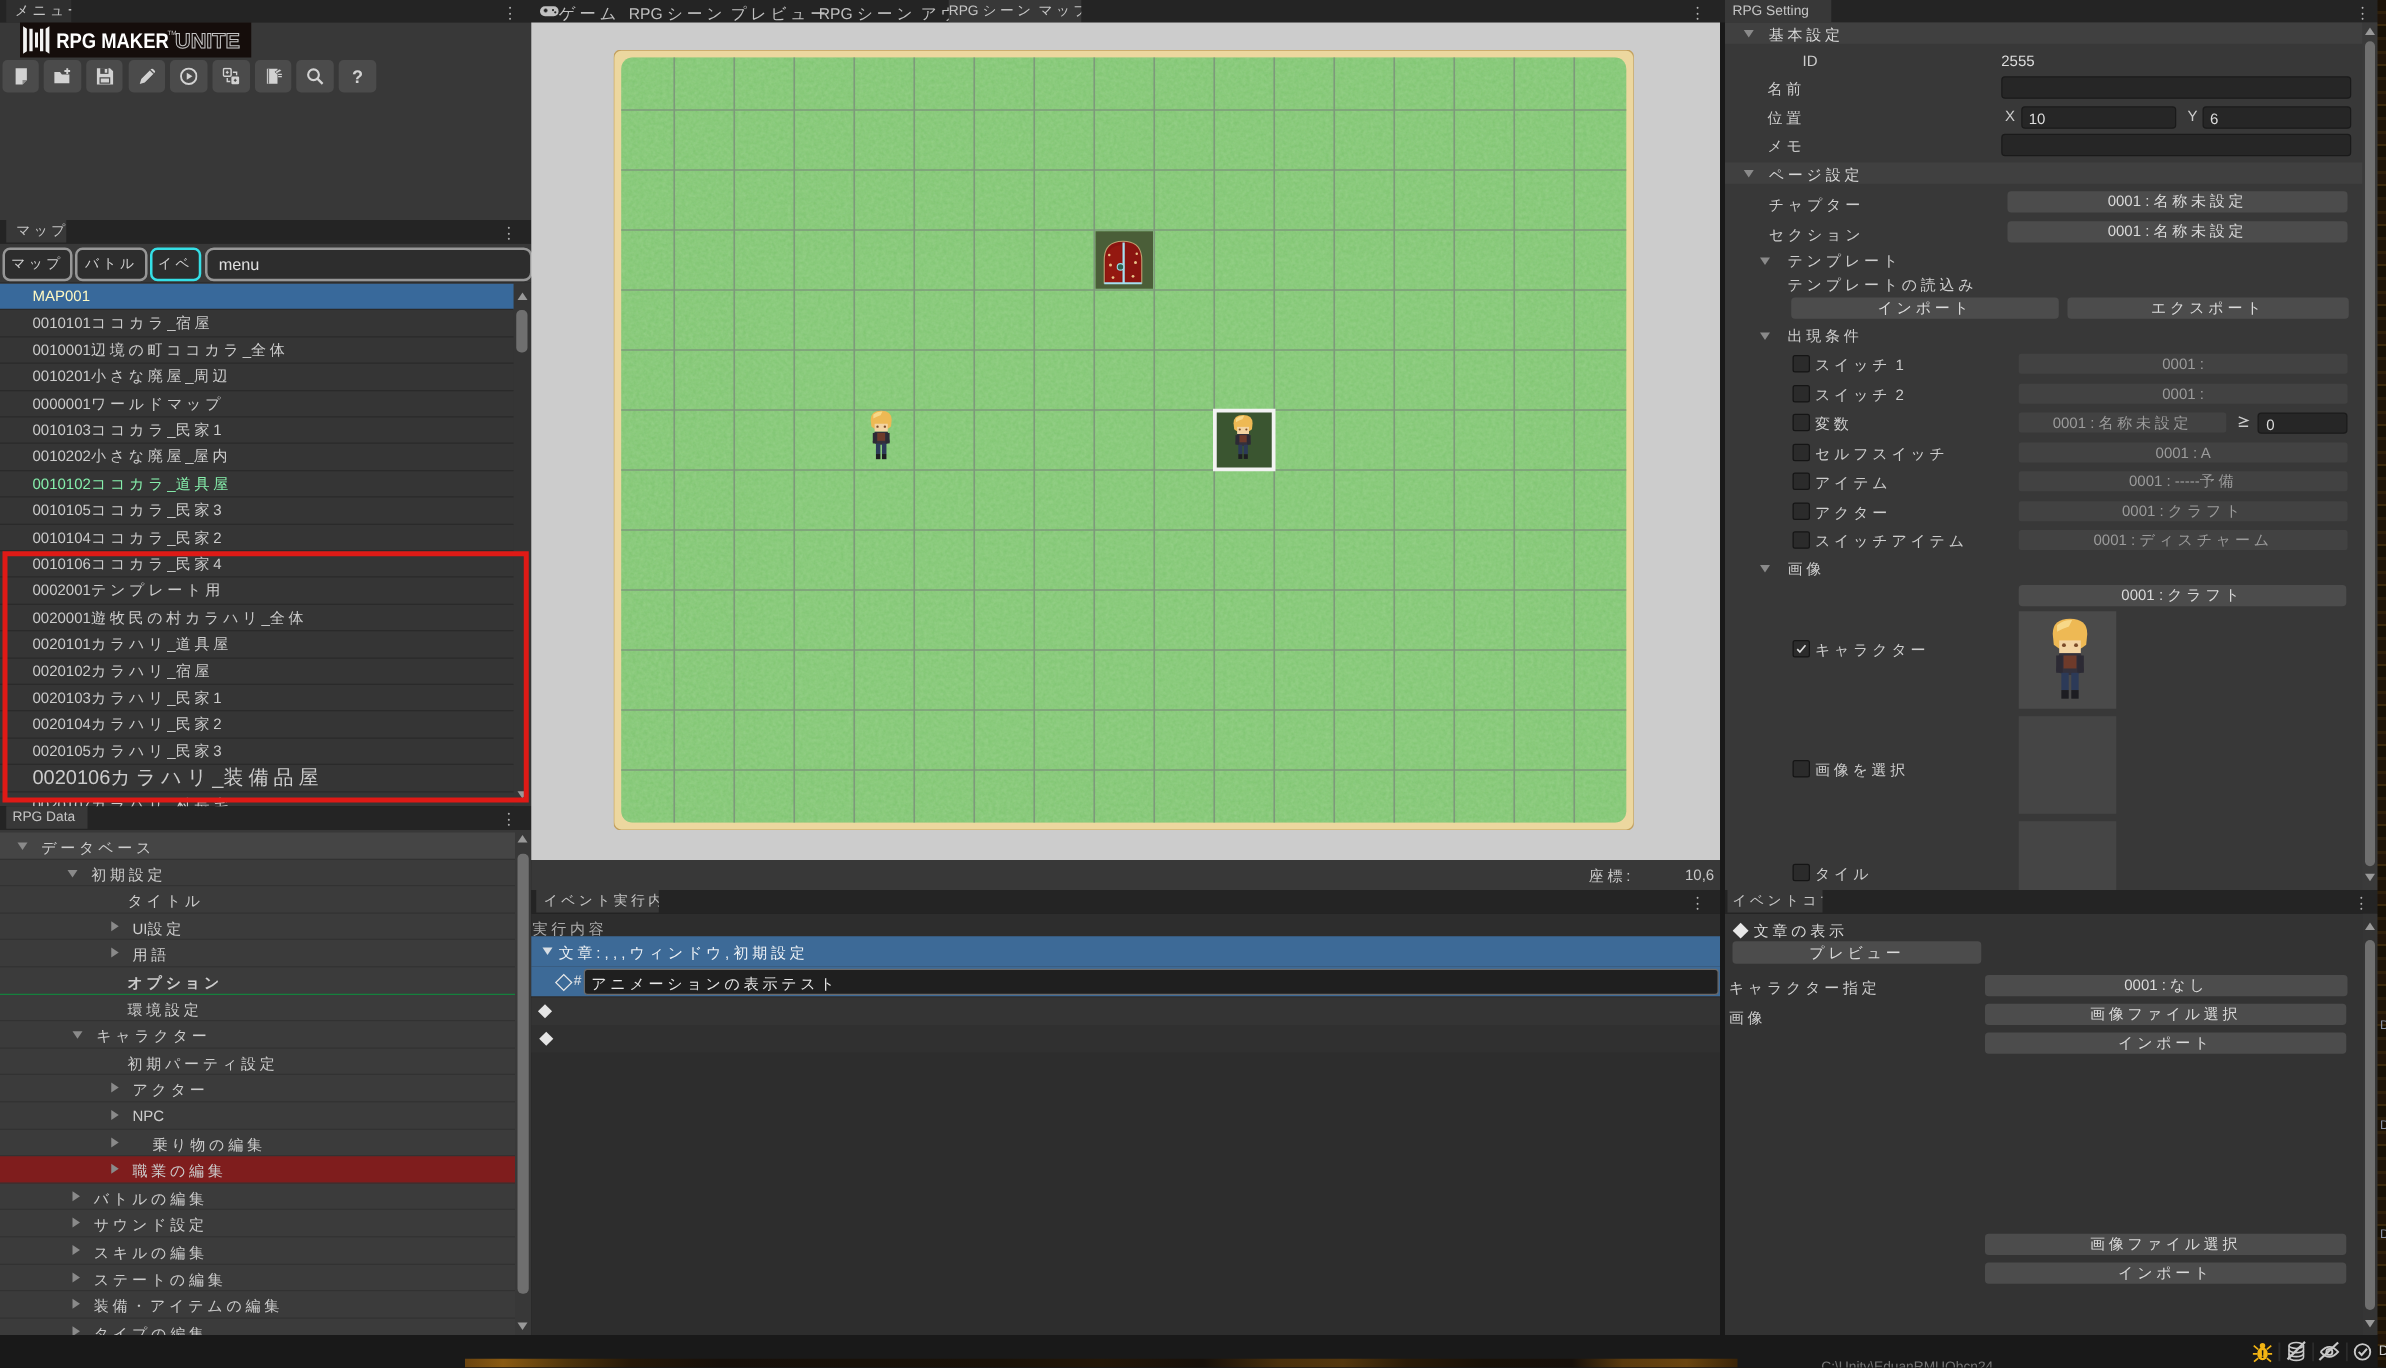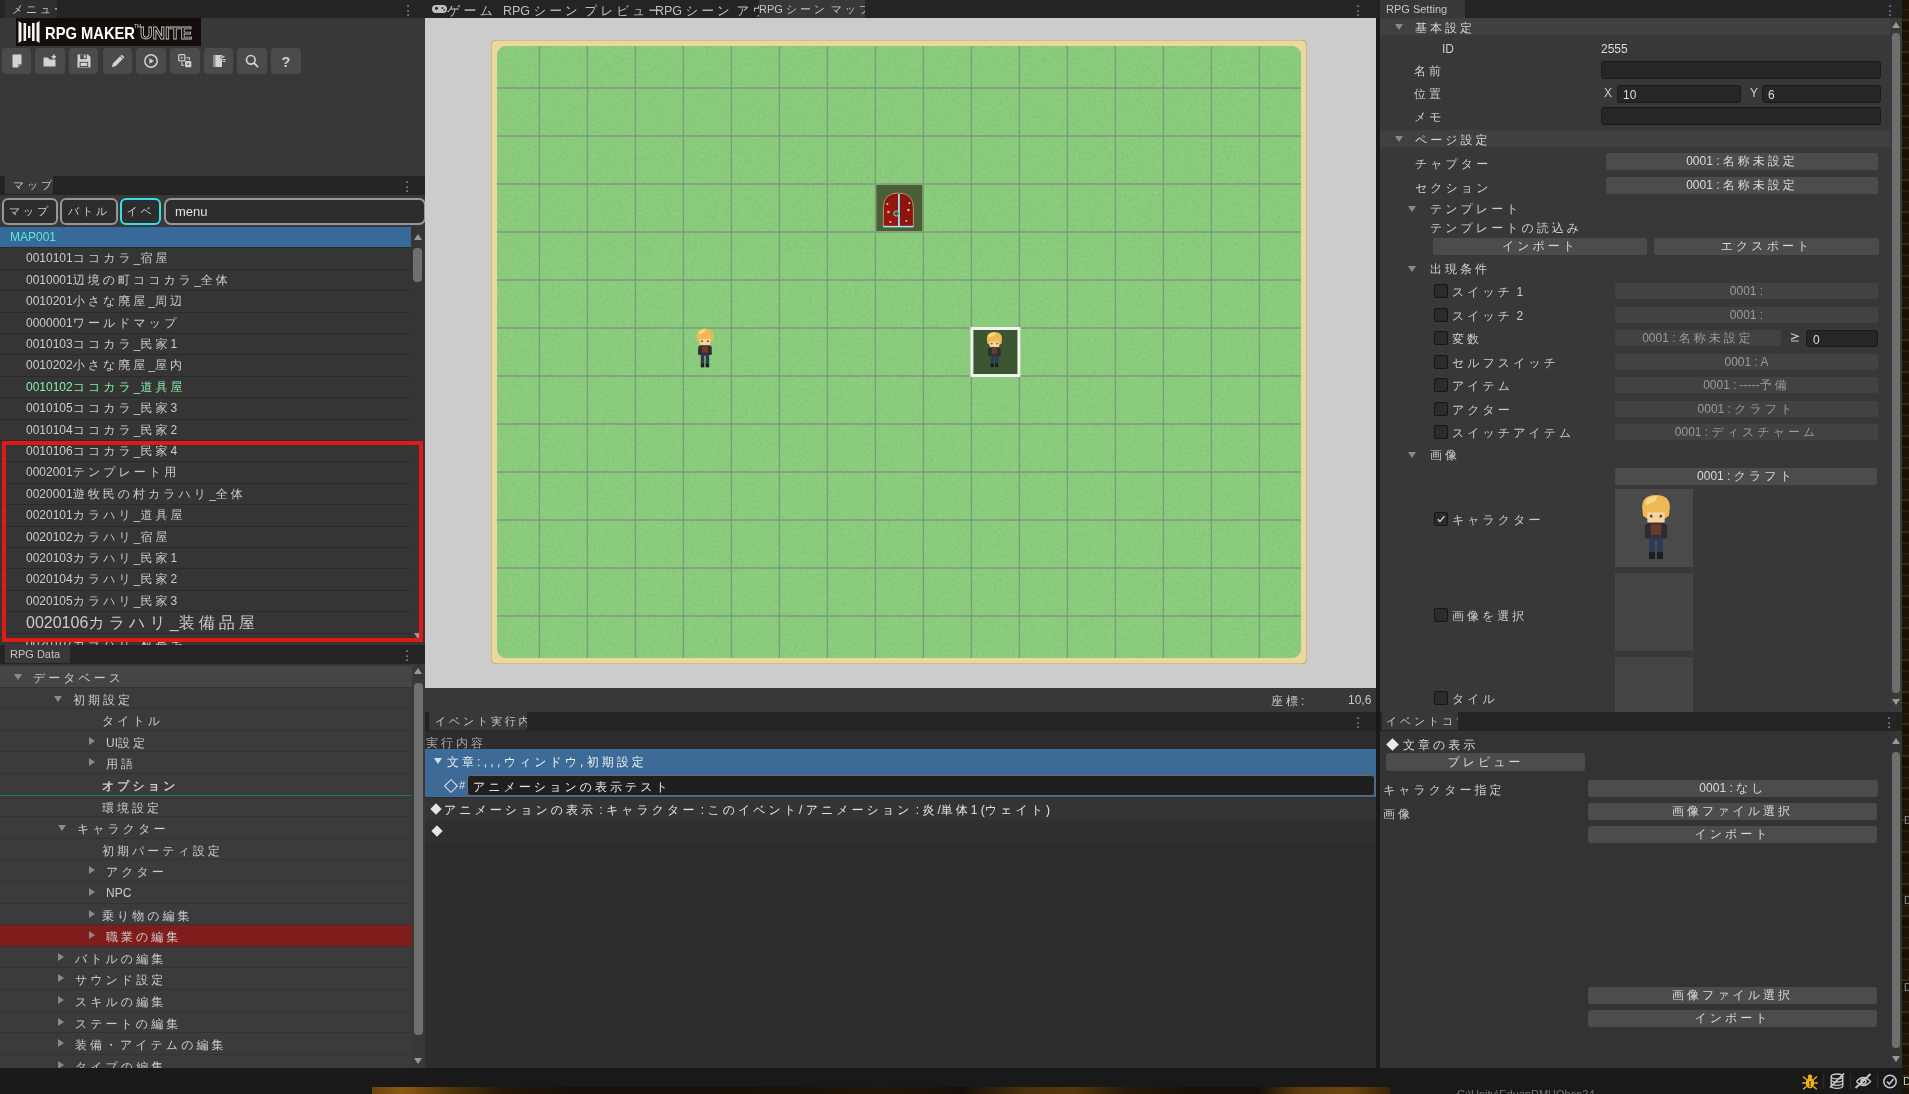--- a/index.html
+++ b/index.html
@@ -119,21 +119,21 @@
   </div>
 <div class="abs tabbar" style="left:0;top:176px;width:425px;height:19px;"></div>
 <div class="tab" style="left:5px;top:176px;width:32px;"><span class="cj">マップ</span></div>
 <div class="dots" style="left:406px;top:180px;">●<br>●<br>●</div>
 <div class="abs" style="left:0;top:195px;width:425px;height:31px;background:#383838;"></div>
 <div class="abs" style="left:2px;top:198px;width:52px;height:23px;border:2px solid #979797;border-radius:6px;background:#2d2d2d;color:#cfcfcf;font-size:11px;text-align:center;line-height:23px;overflow:hidden;"><span class="cj">マップ編集</span></div>
 <div class="abs" style="left:60px;top:198px;width:54px;height:23px;border:2px solid #979797;border-radius:6px;background:#2d2d2d;color:#cfcfcf;font-size:11px;text-align:center;line-height:23px;overflow:hidden;"><span class="cj">バトル編集</span></div>
 <div class="abs" style="left:120px;top:198px;width:37px;height:23px;border:2px solid #35dfe6;border-radius:6px;background:#2d2d2d;color:#cfcfcf;font-size:11px;text-align:center;line-height:23px;overflow:hidden;"><span class="cj">イベント</span></div>
 <div class="abs" style="left:164px;top:198px;width:249px;height:23px;border:2px solid #979797;border-radius:7px;background:#2d2d2d;color:#e0e0e0;font-size:13px;line-height:23px;padding-left:9px;">menu</div>
 <div class="abs" style="left:0;top:226px;width:425px;height:419px;background:#353535;"></div>
-<div class="abs" style="left:0;top:227.0px;width:411px;height:21.4px;background:#38699b;border-bottom:1px solid #2a2a2a;color:#5eead4;font-size:12px;line-height:21px;padding-left:10px;box-sizing:border-box;white-space:nowrap;overflow:hidden;">MAP001</div>
+<div class="abs" style="left:0;top:227.0px;width:411px;height:21.4px;background:#38699b;border-bottom:1px solid #2a2a2a;color:#fef9c3;font-size:12px;line-height:21px;padding-left:26px;box-sizing:border-box;white-space:nowrap;overflow:hidden;">MAP001</div>
 <div class="abs" style="left:0;top:248.4px;width:411px;height:21.4px;background:transparent;border-bottom:1px solid #2a2a2a;color:#cccccc;font-size:12px;line-height:21px;padding-left:26px;box-sizing:border-box;white-space:nowrap;overflow:hidden;">0010101<span class="cj">ココカラ</span>_<span class="cj">宿屋</span></div>
 <div class="abs" style="left:0;top:269.8px;width:411px;height:21.4px;background:transparent;border-bottom:1px solid #2a2a2a;color:#cccccc;font-size:12px;line-height:21px;padding-left:26px;box-sizing:border-box;white-space:nowrap;overflow:hidden;">0010001<span class="cj">辺境の町ココカラ</span>_<span class="cj">全体</span></div>
 <div class="abs" style="left:0;top:291.2px;width:411px;height:21.4px;background:transparent;border-bottom:1px solid #2a2a2a;color:#cccccc;font-size:12px;line-height:21px;padding-left:26px;box-sizing:border-box;white-space:nowrap;overflow:hidden;">0010201<span class="cj">小さな廃屋</span>_<span class="cj">周辺</span></div>
 <div class="abs" style="left:0;top:312.6px;width:411px;height:21.4px;background:transparent;border-bottom:1px solid #2a2a2a;color:#cccccc;font-size:12px;line-height:21px;padding-left:26px;box-sizing:border-box;white-space:nowrap;overflow:hidden;">0000001<span class="cj">ワールドマップ</span></div>
 <div class="abs" style="left:0;top:334.0px;width:411px;height:21.4px;background:transparent;border-bottom:1px solid #2a2a2a;color:#cccccc;font-size:12px;line-height:21px;padding-left:26px;box-sizing:border-box;white-space:nowrap;overflow:hidden;">0010103<span class="cj">ココカラ</span>_<span class="cj">民家</span>1</div>
 <div class="abs" style="left:0;top:355.4px;width:411px;height:21.4px;background:transparent;border-bottom:1px solid #2a2a2a;color:#cccccc;font-size:12px;line-height:21px;padding-left:26px;box-sizing:border-box;white-space:nowrap;overflow:hidden;">0010202<span class="cj">小さな廃屋</span>_<span class="cj">屋内</span></div>
 <div class="abs" style="left:0;top:376.8px;width:411px;height:21.4px;background:transparent;border-bottom:1px solid #2a2a2a;color:#86efac;font-size:12px;line-height:21px;padding-left:26px;box-sizing:border-box;white-space:nowrap;overflow:hidden;">0010102<span class="cj">ココカラ</span>_<span class="cj">道具屋</span></div>
 <div class="abs" style="left:0;top:398.2px;width:411px;height:21.4px;background:transparent;border-bottom:1px solid #2a2a2a;color:#cccccc;font-size:12px;line-height:21px;padding-left:26px;box-sizing:border-box;white-space:nowrap;overflow:hidden;">0010105<span class="cj">ココカラ</span>_<span class="cj">民家</span>3</div>
 <div class="abs" style="left:0;top:419.6px;width:411px;height:21.4px;background:transparent;border-bottom:1px solid #2a2a2a;color:#cccccc;font-size:12px;line-height:21px;padding-left:26px;box-sizing:border-box;white-space:nowrap;overflow:hidden;">0010104<span class="cj">ココカラ</span>_<span class="cj">民家</span>2</div>
 <div class="abs" style="left:0;top:441.0px;width:411px;height:21.4px;background:transparent;border-bottom:1px solid #2a2a2a;color:#cccccc;font-size:12px;line-height:21px;padding-left:26px;box-sizing:border-box;white-space:nowrap;overflow:hidden;">0010106<span class="cj">ココカラ</span>_<span class="cj">民家</span>4</div>
@@ -189,21 +189,21 @@
 <div class="abs" style="left:0;top:860.4px;width:412px;height:21.6px;background:#3b3b3b;border-bottom:1px solid #323232;box-sizing:border-box;">
     <span class="tri-r" style="left:89px;top:6px;"></span>
     <span style="position:absolute;left:106px;top:4px;font-size:12px;color:#cccccc;white-space:nowrap;"><span class="cj">アクター</span></span>
   </div>
 <div class="abs" style="left:0;top:882.0px;width:412px;height:21.6px;background:#3b3b3b;border-bottom:1px solid #323232;box-sizing:border-box;">
     <span class="tri-r" style="left:89px;top:6px;"></span>
     <span style="position:absolute;left:106px;top:4px;font-size:12px;color:#cccccc;white-space:nowrap;">NPC</span>
   </div>
 <div class="abs" style="left:0;top:903.6px;width:412px;height:21.6px;background:#3b3b3b;border-bottom:1px solid #323232;box-sizing:border-box;">
     <span class="tri-r" style="left:89px;top:6px;"></span>
-    <span style="position:absolute;left:102px;top:4px;font-size:12px;color:#cccccc;white-space:nowrap;"><span class="cj">乗り物の編集</span></span>
+    <span style="position:absolute;left:122px;top:4px;font-size:12px;color:#cccccc;white-space:nowrap;"><span class="cj">乗り物の編集</span></span>
   </div>
 <div class="abs" style="left:0;top:925.2px;width:412px;height:21.6px;background:#7f1d1d;border-bottom:1px solid #323232;box-sizing:border-box;">
     <span class="tri-r" style="left:89px;top:6px;"></span>
     <span style="position:absolute;left:106px;top:4px;font-size:12px;color:#cccccc;white-space:nowrap;"><span class="cj">職業の編集</span></span>
   </div>
 <div class="abs" style="left:0;top:946.8px;width:412px;height:21.6px;background:#3b3b3b;border-bottom:1px solid #323232;box-sizing:border-box;">
     <span class="tri-r" style="left:58px;top:6px;"></span>
     <span style="position:absolute;left:75px;top:4px;font-size:12px;color:#cccccc;white-space:nowrap;"><span class="cj">バトルの編集</span></span>
   </div>
 <div class="abs" style="left:0;top:968.4px;width:412px;height:21.6px;background:#3b3b3b;border-bottom:1px solid #323232;box-sizing:border-box;">
@@ -348,21 +348,20 @@
   </div>
   <div style="position:absolute;left:0;top:42px;width:951px;height:24px;background:#3d6a97;">
     <span style="position:absolute;left:21px;top:8px;width:8px;height:8px;border:1.4px solid #e8e8e8;transform:rotate(45deg);"></span>
       <span style="position:absolute;left:34px;top:6px;font-size:11px;color:#e8e8e8;">#</span>
     <div style="position:absolute;left:42px;top:2px;width:906px;height:19px;background:#1f1f1f;border:1px solid #6a6a6a;border-radius:3px;">
       <span style="position:absolute;left:5px;top:3px;font-size:12px;color:#e8e8e8;"><span class="cj">アニメーションの表示テスト</span></span>
     </div>
   </div>
   <div style="position:absolute;left:0;top:67px;width:951px;height:22px;background:#343434;">
     <span style="position:absolute;left:7px;top:7px;width:8px;height:8px;background:#e5e5e5;transform:rotate(45deg);"></span>
-      <span style="position:absolute;left:19px;top:4px;font-size:12px;color:#e5e5e5;"><span class="cj">アニメーションの表示</span> : <span class="cj">キャラクター</span> : <span class="cj">このイベント</span>/ <span class="cj">アニメーション</span> : <span class="cj">炎</span>/<span class="cj">単体</span>1 (<span class="cj">ウェイト</span>)</span>
   </div>
   <div style="position:absolute;left:0;top:89px;width:951px;height:22px;background:#303030;">
     <span style="position:absolute;left:8px;top:7px;width:8px;height:8px;background:#e5e5e5;transform:rotate(45deg);"></span>
   </div>
 </div>
 <div class="abs" style="left:1380px;top:18px;width:529px;height:694px;background:#383838;"></div>
 <div class="abs" style="left:1380px;top:18px;width:510px;height:17px;background:#404040;"></div>
 <span class="tri-d" style="left:1395px;top:24px;"></span>
 <span class="lbl" style="left:1415px;top:20px;color:#d8d8d8;"><span class="cj">基本設定</span></span>
 <span class="lbl" style="left:1414px;top:42px;color:#cdcdcd;font-size:12px;margin-left:28px;">ID</span>

